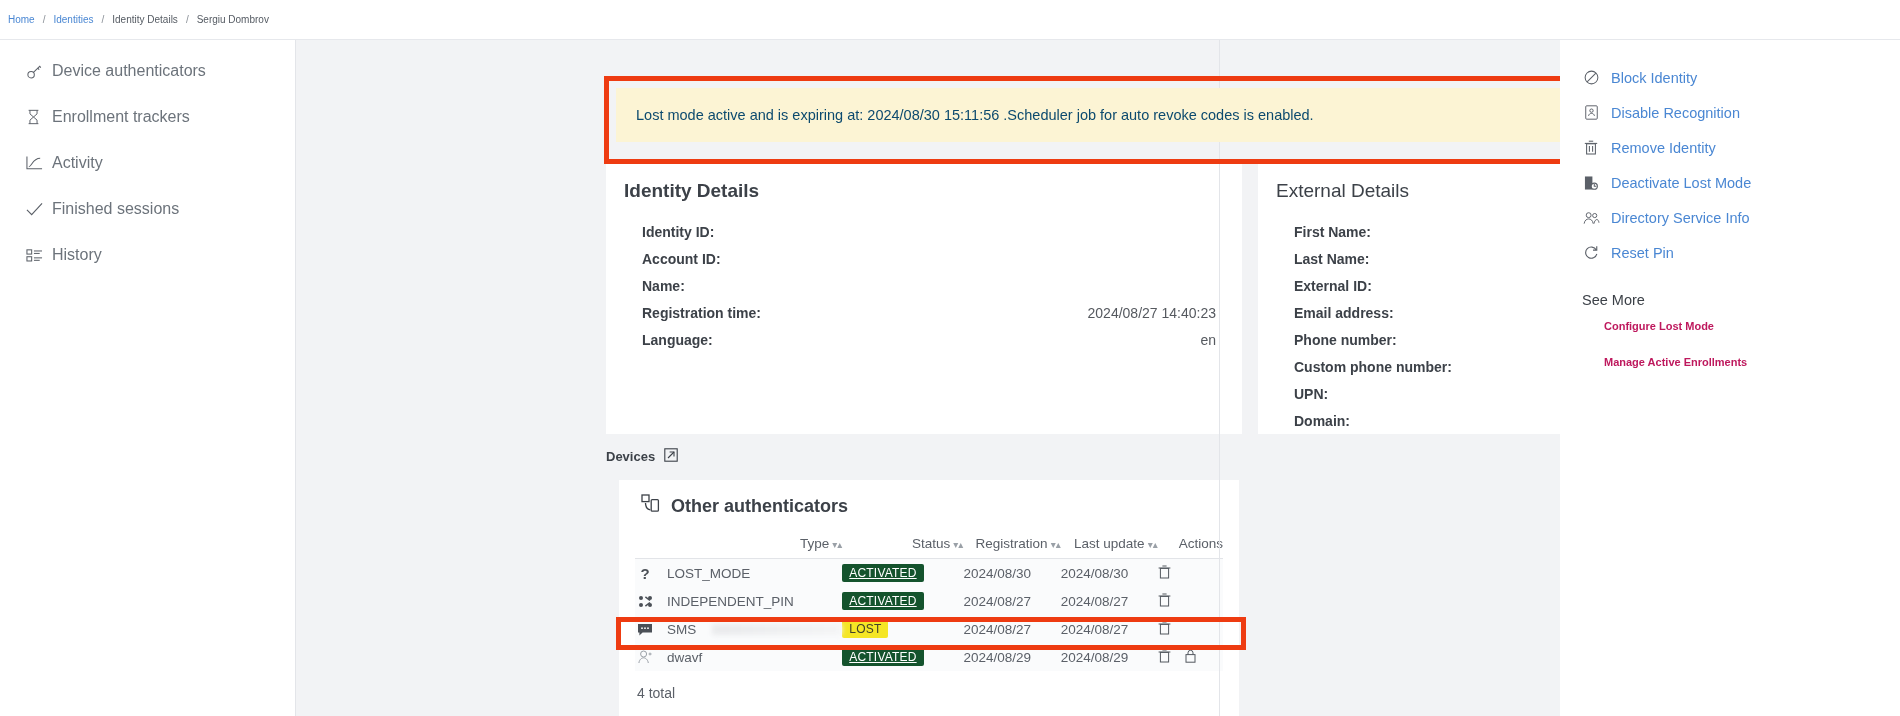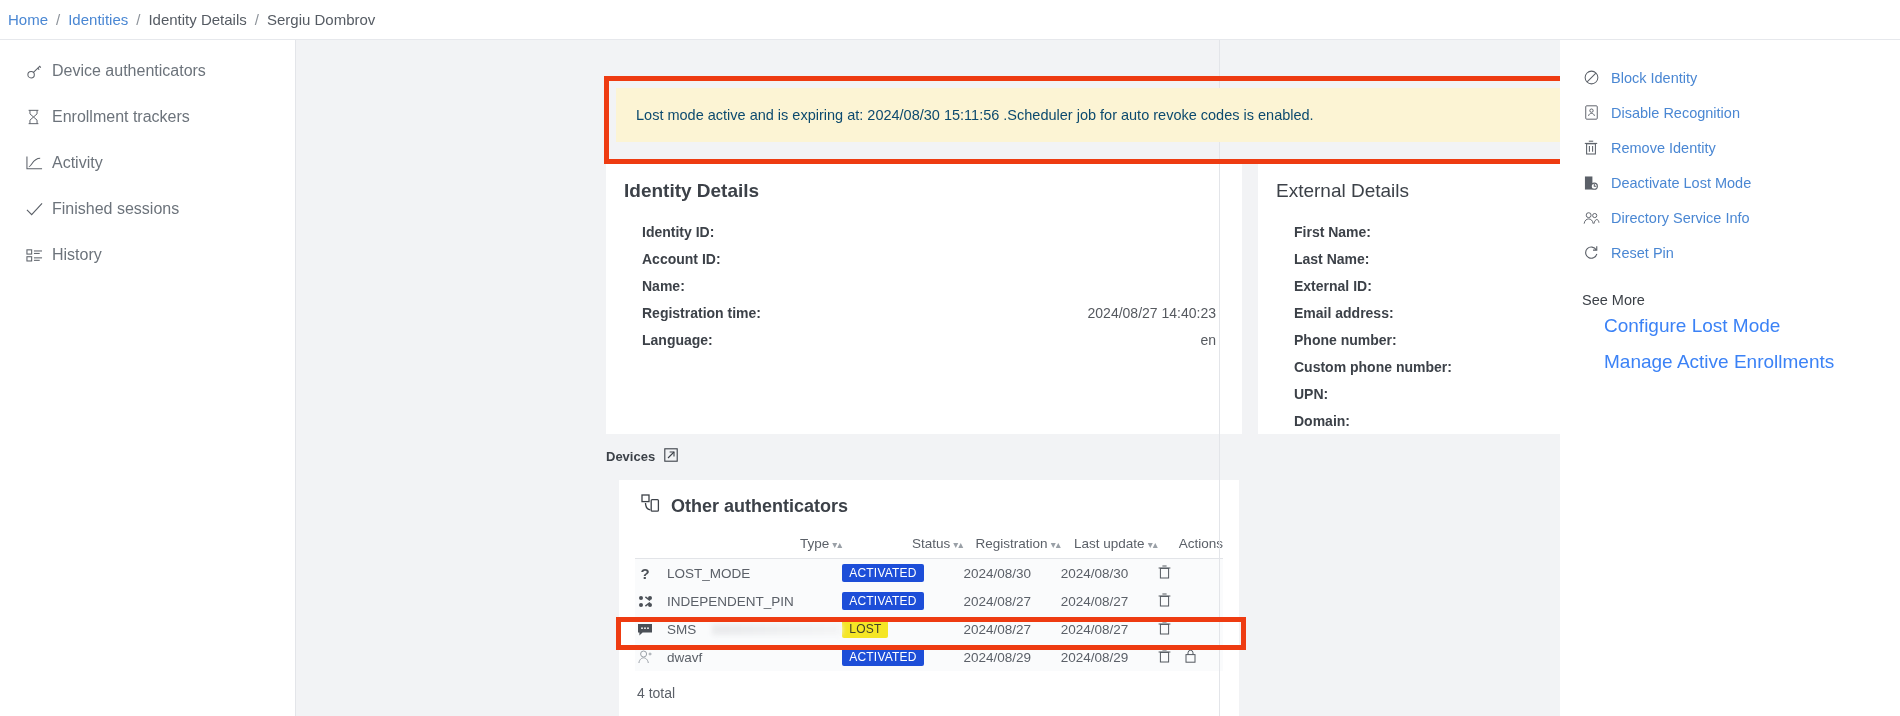--- a/index.html
+++ b/index.html
@@ -10,21 +10,21 @@
     overflow: hidden;
   }
   body { position: relative; }
 
   
   #breadcrumb {
     height: 40px;
     display: flex;
     align-items: center;
     padding-left: 8px;
-    font-size: 15px;
+    font-size: 10px;
     background: #ffffff;
     border-bottom: 1px solid #e6e8ec;
   }
   #breadcrumb .crumb { color: #4a87d3; }
   #breadcrumb .crumb.current { color: #555b63; }
   #breadcrumb .sep { color: #8c9299; margin: 0 8px; }
 
   
   #shell {
     position: absolute;
@@ -221,21 +221,21 @@
     border-radius: 2px;
   }
   .badge {
     display: inline-block;
     padding: 2px 7px;
     font-size: 12px;
     color: #ffffff;
     border-radius: 2px;
     letter-spacing: .2px;
   }
-  .badge.activated { background: #1d4ed8; }
+  .badge.activated { background: #14532d; text-decoration: underline; }
   .badge.lost { background: #f5e625; color: #41402a; }
   .acts { display: flex; gap: 14px; align-items: center; color: #53585f; }
   #dev-total {
     margin-top: 14px;
     font-size: 14px;
     color: #5b6068;
     padding-left: 2px;
   }
 
   
@@ -258,23 +258,24 @@
   #see-more-label {
     margin-top: 22px;
     font-size: 14.5px;
     color: #3c4148;
   }
   .see-more-link {
     margin-left: 22px;
     height: 36px;
     display: flex;
     align-items: center;
-    font-size: 19px;
-    color: #3b82f6;
+    font-size: 11px;
+    color: #be185d;
     cursor: pointer;
+    font-weight: bold;
   }
 
   
   #rail-divider {
     position: absolute;
     right: 340px; top: 0;
     width: 1px; height: 676px;
     background: #e3e5e9;
   }
 </style>

